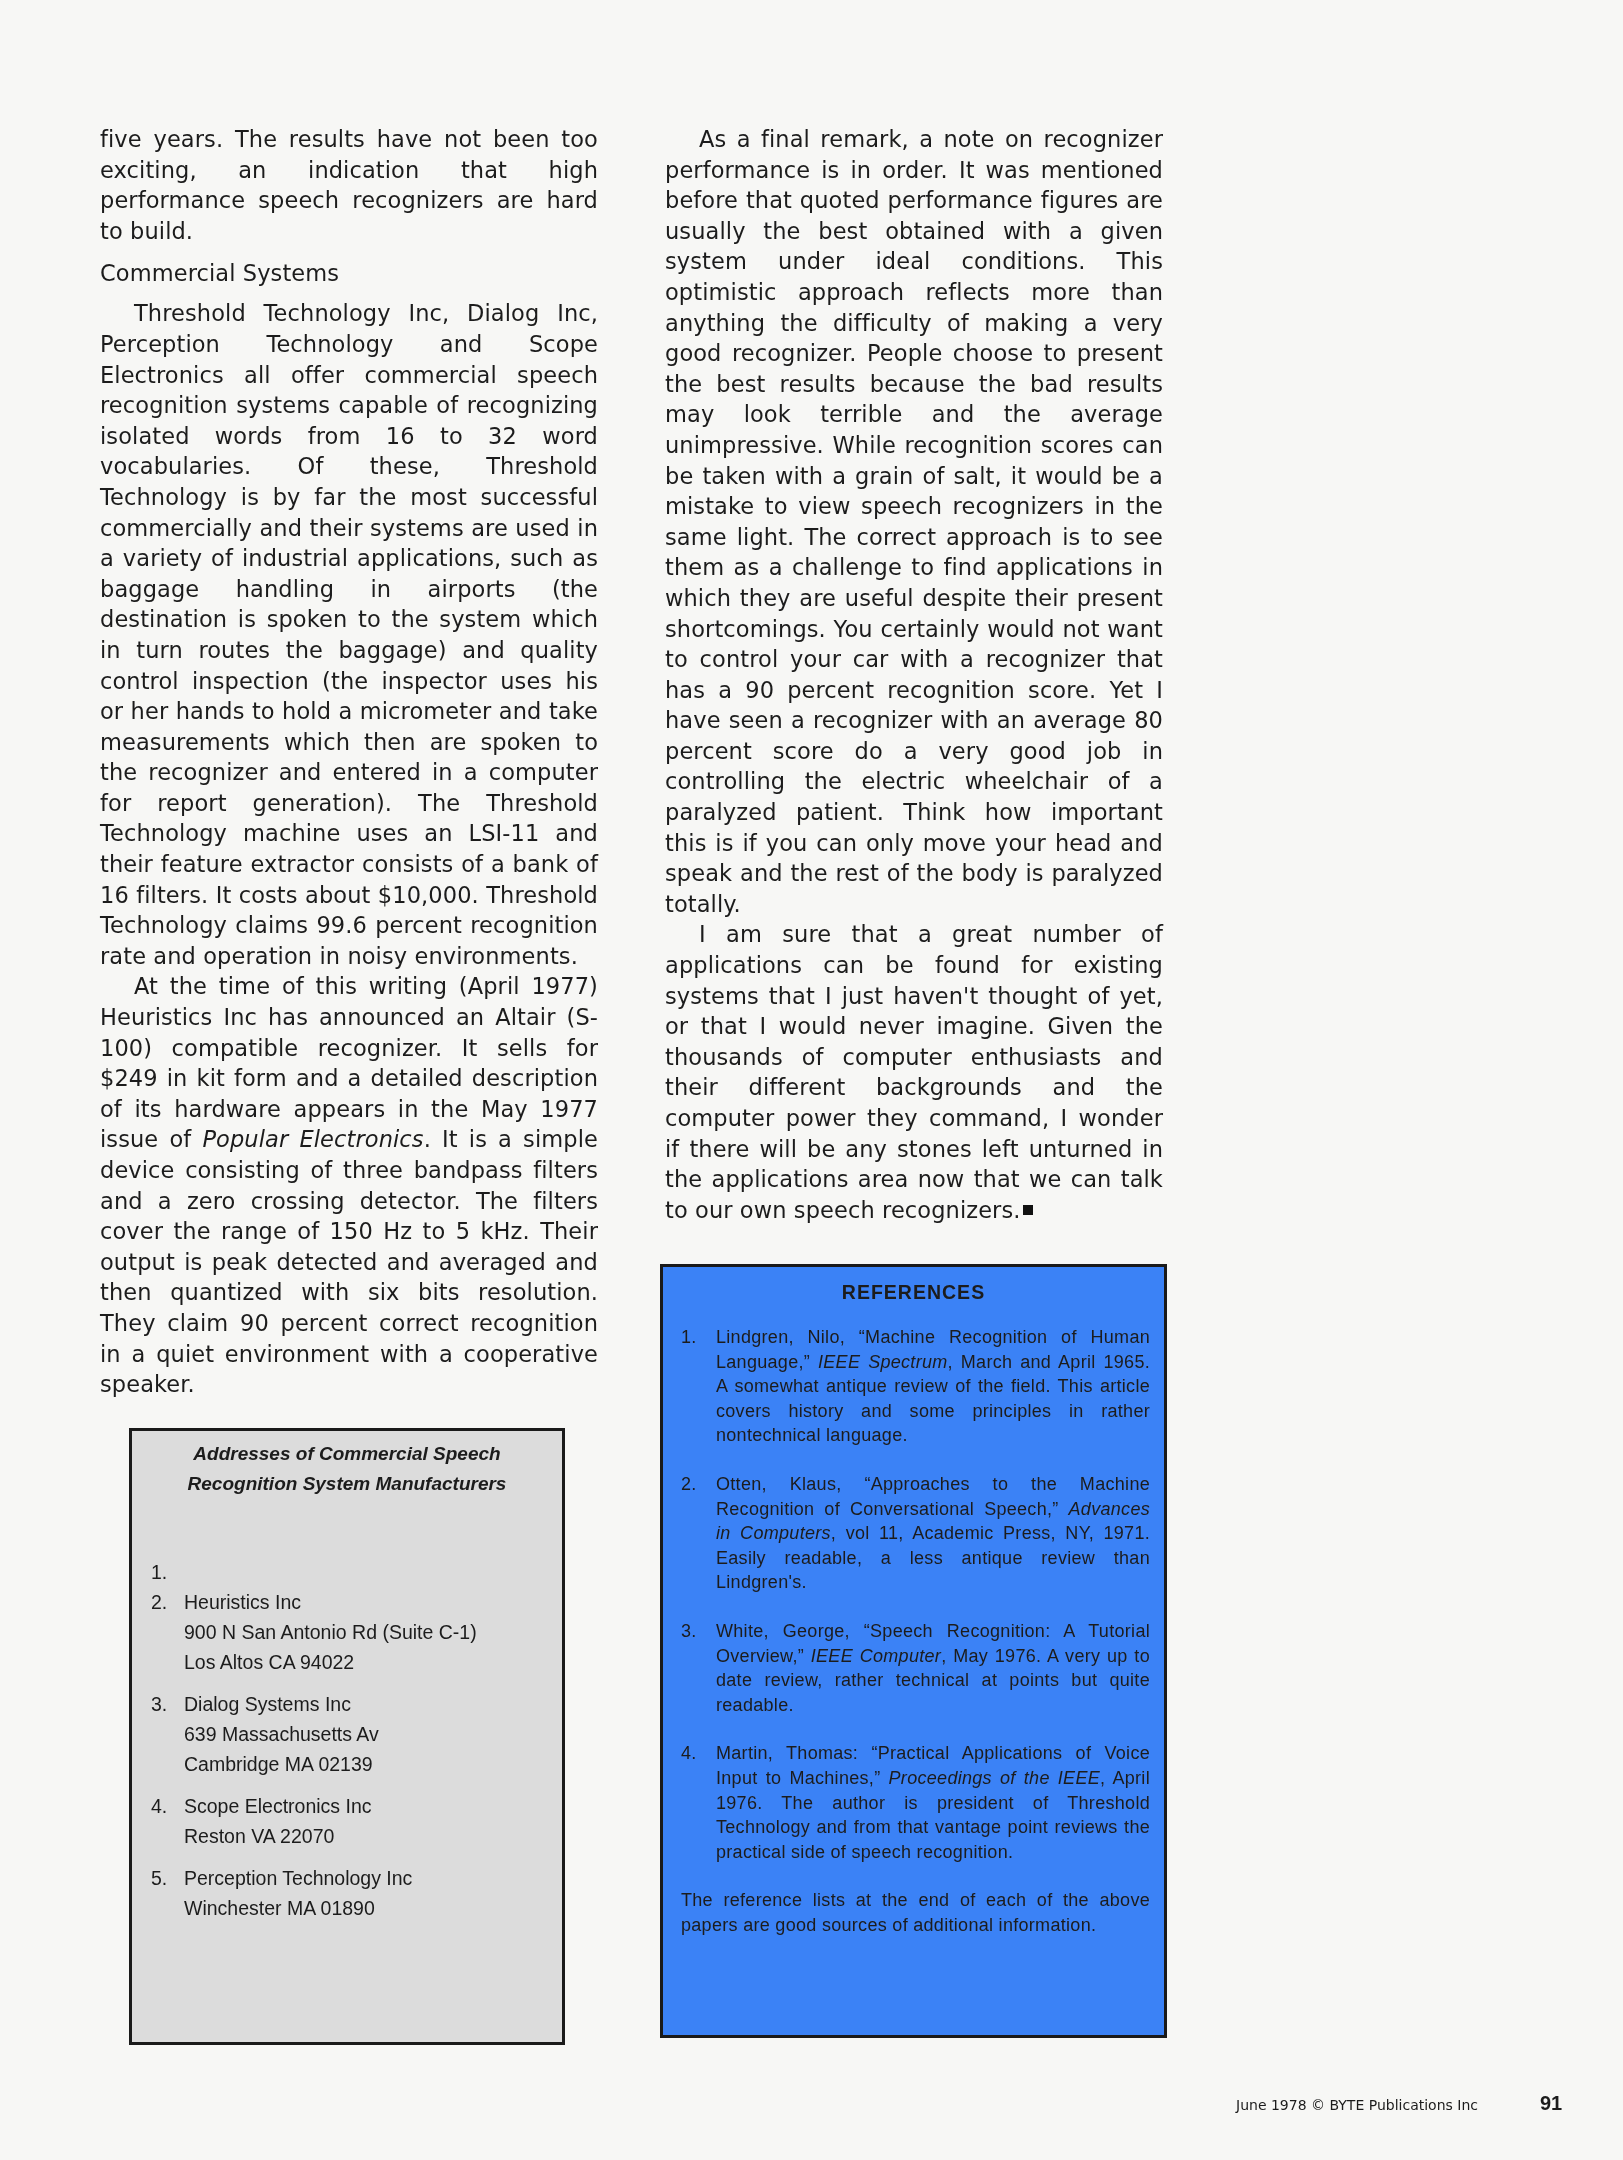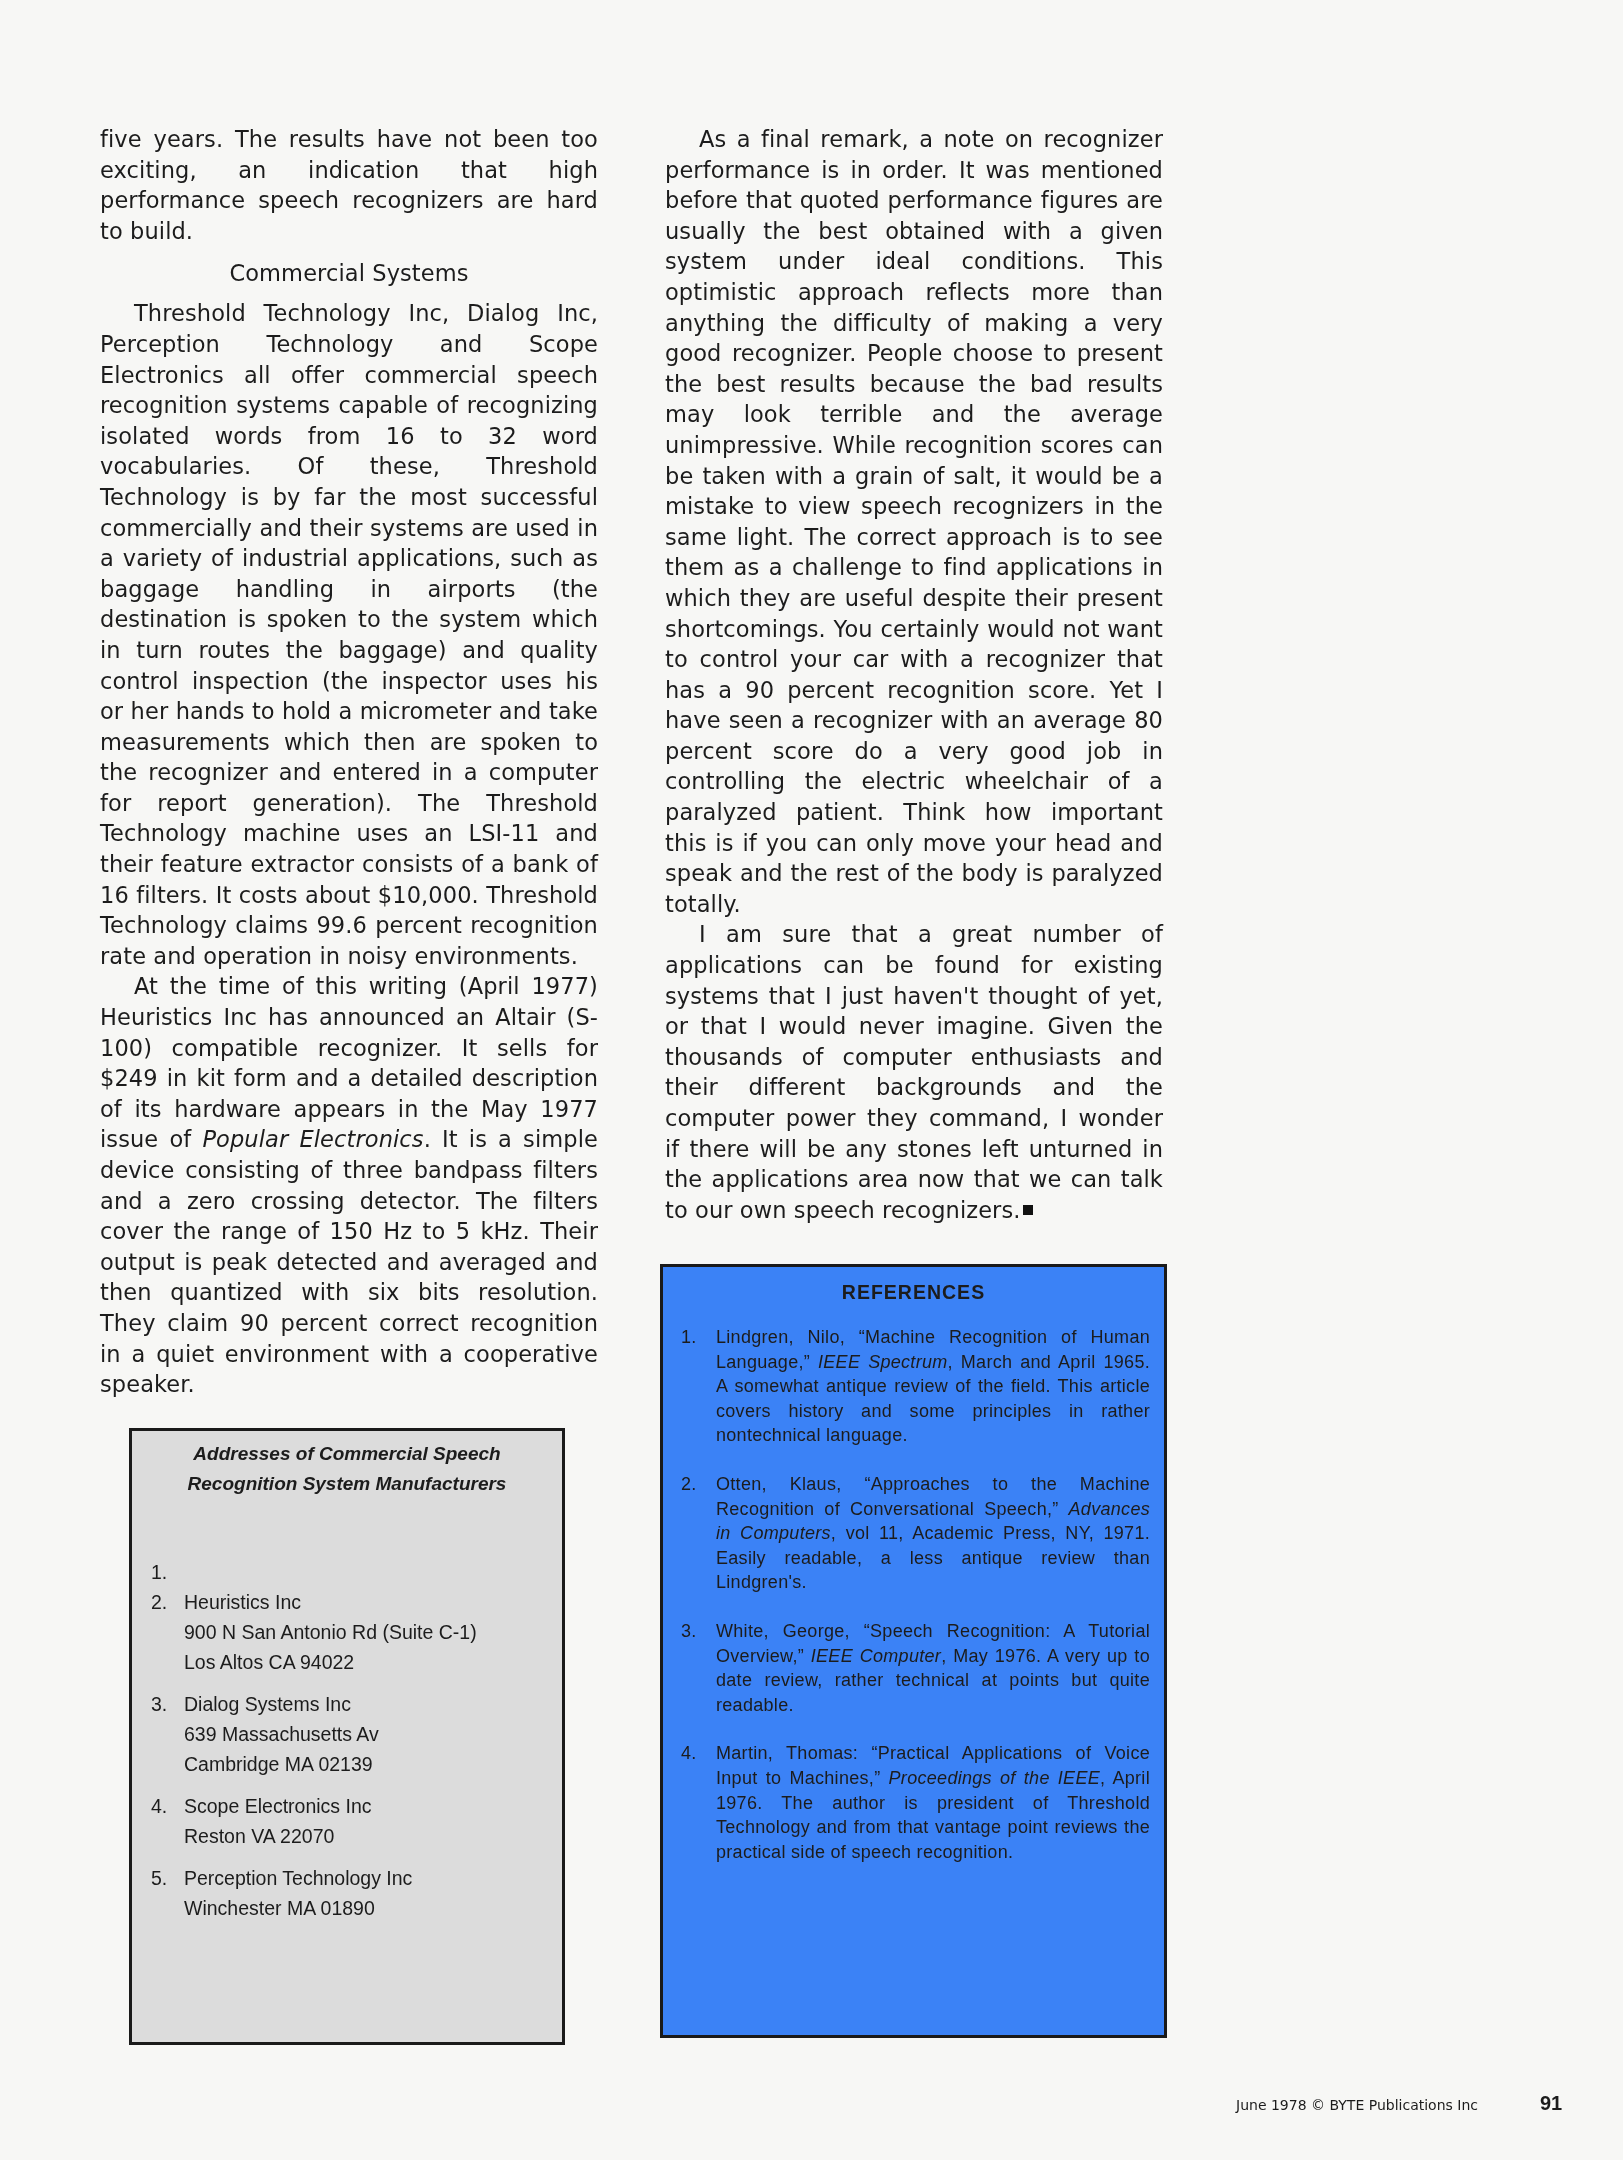--- a/index.html
+++ b/index.html
@@ -18,21 +18,21 @@
     line-height: 30.6px;
     text-align: justify;
     letter-spacing: 0.1px;
   }
   .col p { margin: 0; }
   .col p.indent { text-indent: 34px; }
   .col h2 {
     font-family: "DejaVu Sans", sans-serif;
     font-size: 22.5px; font-weight: normal;
     margin: 12px 0 10px 0; line-height: 30px;
-    text-align: center;
+    text-align: left;
   }
   #col-left { left: 100px; top: 124px; }
   #col-right { left: 665px; top: 124px; }
   .endmark {
     display: inline-block; width: 10px; height: 10px;
     background: #111; margin-left: 2px; vertical-align: 3px;
   }
   .box {
     position: absolute;
     border: 3px solid #1a1a1a;
@@ -150,18 +150,19 @@
     </li>
     <li>
       <span class="num">3.</span>
       <span class="body"><span>White, George, “Speech Recognition: A Tutorial Overview,” </span><em>IEEE Computer</em><span>, May 1976. A very up to date review, rather technical at points but quite readable.</span></span>
     </li>
     <li>
       <span class="num">4.</span>
       <span class="body"><span>Martin, Thomas: “Practical Applications of Voice Input to Machines,” </span><em>Proceedings of the IEEE</em><span>, April 1976. The author is president of Threshold Technology and from that vantage point reviews the practical side of speech recognition.</span></span>
     </li>
   </ol>
+  <div class="note">The reference lists at the end of each of the above papers are good sources of additional information.</div>
 </div>
 
 <div id="footer">
   <span>June 1978 © BYTE Publications Inc</span>
   <span class="page">91</span>
 </div>
 
 </body></html>

